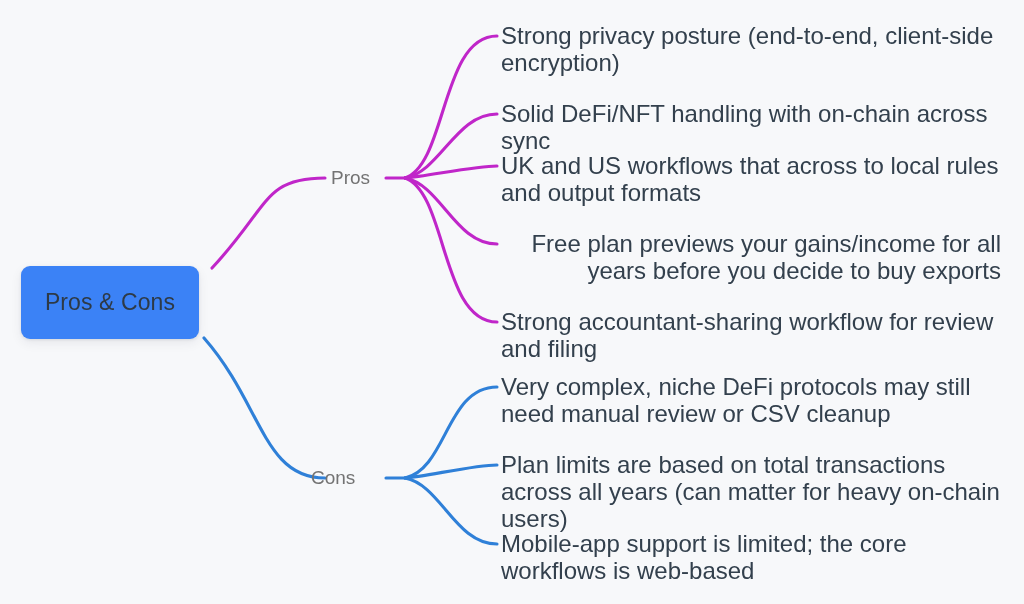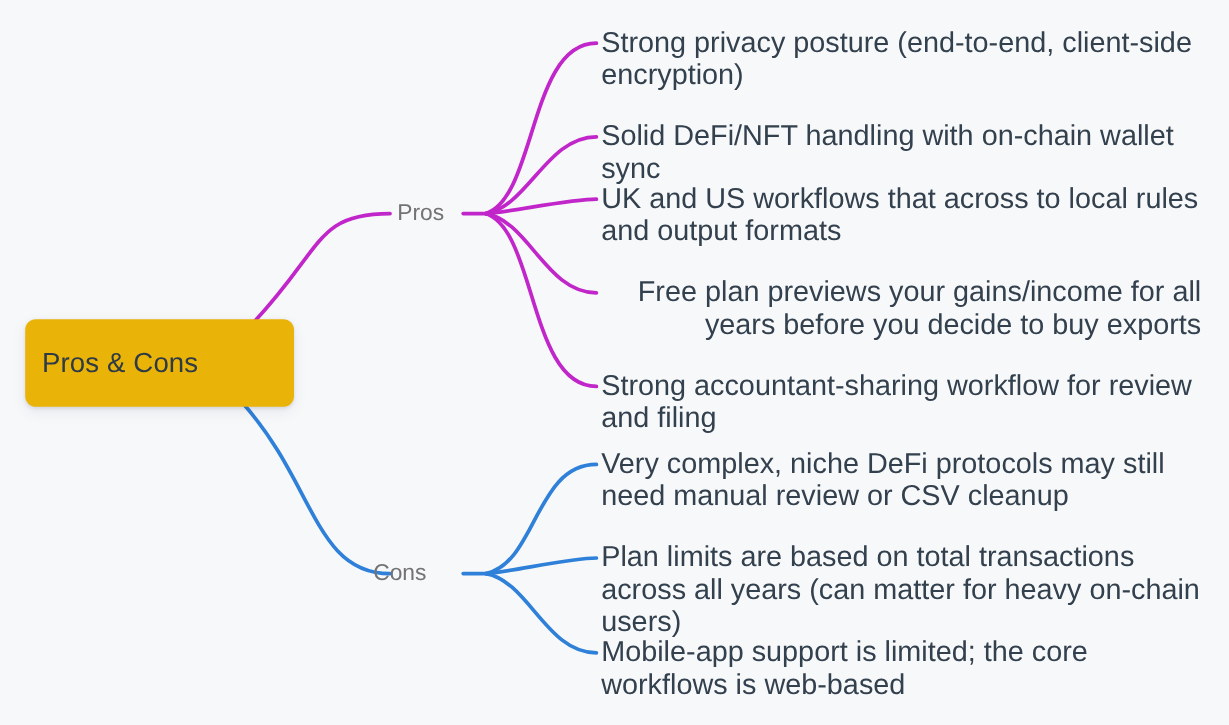--- a/index.html
+++ b/index.html
@@ -40,29 +40,29 @@
     stroke-linejoin: round;
   }
   .edge-pros { stroke: #c026c9; }
   .edge-cons { stroke: #2f80d8; }
 
   
   .root-node {
     position: absolute;
     left: 21px;
     top: 266px;
-    width: 224px;
+    width: 178px;
     height: 73px;
-    background: #eab308;
+    background: #3b82f6;
     border-radius: 9px;
     box-shadow: 0 1px 3px rgba(25, 35, 55, 0.10),
                 0 4px 12px rgba(25, 35, 55, 0.07);
     display: flex;
     align-items: center;
-    justify-content: flex-start;
+    justify-content: center;
     box-sizing: border-box;
     padding: 0 14px;
   }
   .root-label {
     font-size: 23px;
     color: #2e3a46;
     letter-spacing: 0.1px;
     white-space: nowrap;
   }
 
@@ -109,21 +109,21 @@
 
   <div class="root-node">
     <div class="root-label">Pros &amp; Cons</div>
   </div>
 
   <div class="branch-label pros">Pros</div>
   <div class="branch-label cons">Cons</div>
 
   <div id="leaves">
       <div class="leaf" style="top: 22px;">Strong privacy posture (end-to-end, client-side encryption)</div>
-      <div class="leaf" style="top: 100px;">Solid DeFi/NFT handling with on-chain wallet sync</div>
+      <div class="leaf" style="top: 100px;">Solid DeFi/NFT handling with on-chain across sync</div>
       <div class="leaf" style="top: 152px;">UK and US workflows that across to local rules and output formats</div>
       <div class="leaf" style="top: 230px; text-align: right;">Free plan previews your gains/income for all years before you decide to buy exports</div>
       <div class="leaf" style="top: 308px;">Strong accountant-sharing workflow for review and filing</div>
       <div class="leaf" style="top: 373px;">Very complex, niche DeFi protocols may still need manual review or CSV cleanup</div>
       <div class="leaf" style="top: 451px;">Plan limits are based on total transactions across all years (can matter for heavy on-chain users)</div>
       <div class="leaf" style="top: 530px;">Mobile-app support is limited; the core workflows is web-based</div>
     </div>
 
 </div>
 

